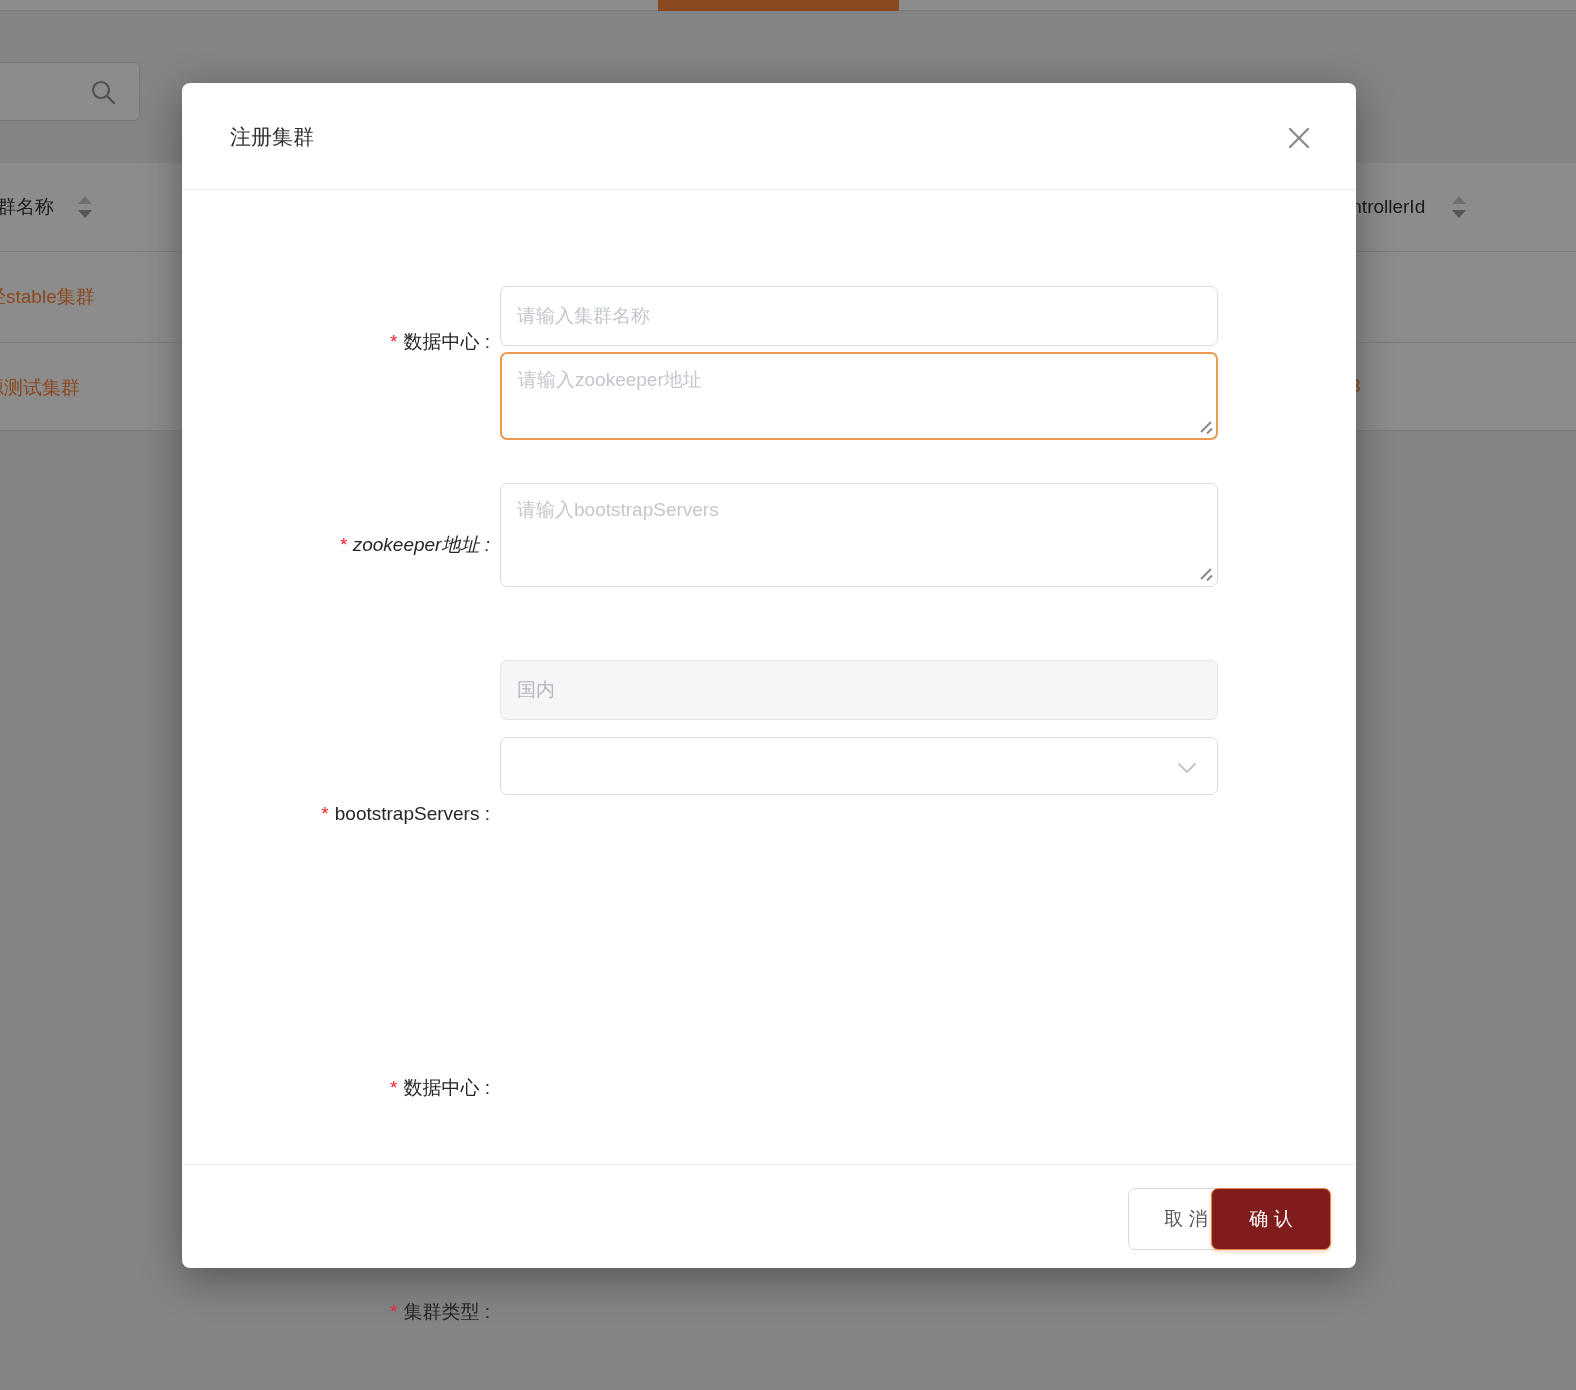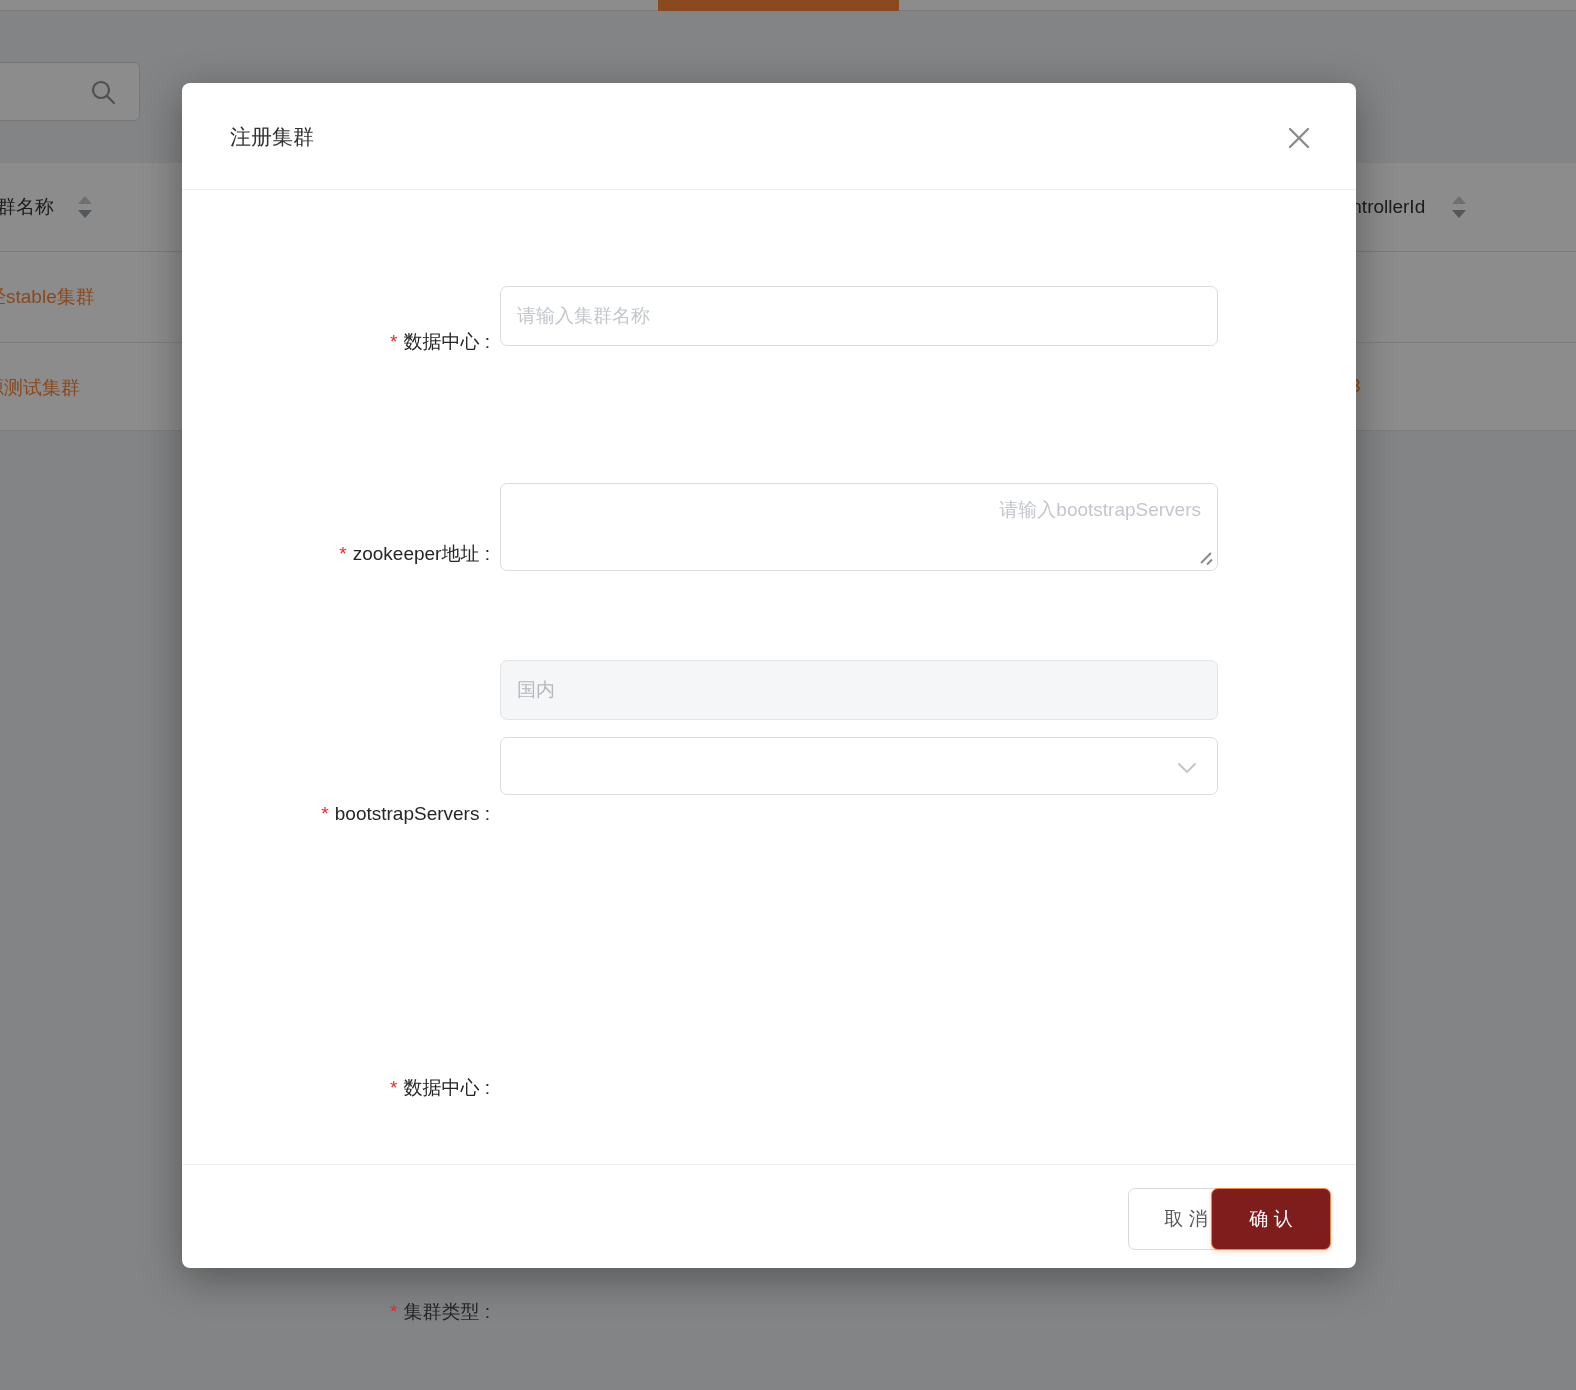--- a/index.html
+++ b/index.html
@@ -120,22 +120,22 @@
   .grip::after  { width: 7px;  right: -1px; bottom: 2px; }
 
   .ctl-select {
     position: relative; width: 100%; height: 58px;
     border: 1px solid #dcdcdc; border-radius: 7px; background: #fff; cursor: pointer;
   }
   .ctl-select svg { position: absolute; right: 18px; top: 18px; }
 
   
   .f1 { top: 61px; }  .f1 .field-label { top: 78px; }  .f1 .control { height: 60px; }
-  .f2 { top: 162px; } .f2 .field-label { top: 189px; } .f2 .control textarea { height: 88px; }
-  .f3 { top: 293px; } .f3 .field-label { top: 318px; } .f3 .control textarea { height: 88px; text-align: right; }
+  .f2 { top: 162px; } .f2 .field-label { top: 180px; font-style: italic; } .f2 .control textarea { height: 88px; }
+  .f3 { top: 293px; } .f3 .field-label { top: 318px; } .f3 .control textarea { height: 104px; }
   .f4 { top: 435px; } .f4 .field-label { top: 450px; }
   .f5 { top: 547px; } .f5 .field-label { top: 562px; }
   .f6 { top: 648px; } .f6 .control textarea { height: 232px; }
 
   .modal-footer {
     position: absolute; left: 0; top: 1081px; width: 100%; height: 104px;
     border-top: 1px solid #efefef;
   }
   .btn {
     position: absolute; top: 23px; height: 62px; border-radius: 7px;
@@ -215,20 +215,24 @@
         </div>
         <div class="control">
           <input class="ctl-input" type="text" placeholder="请输入集群名称" style="">
         </div>
       </div>
 
       <div class="field f2">
         <div class="field-label">
           <span class="req-mark">*</span><span>zookeeper地址 :</span>
         </div>
+        <div class="control ta-wrap">
+          <textarea class="ctl-textarea focused" placeholder="请输入zookeeper地址" style=""></textarea>
+          <span class="grip"></span>
+        </div>
       </div>
 
       <div class="field f3">
         <div class="field-label">
           <span class="req-mark">*</span><span>bootstrapServers :</span>
         </div>
         <div class="control ta-wrap">
           <textarea class="ctl-textarea" placeholder="请输入bootstrapServers" style=""></textarea>
           <span class="grip"></span>
         </div>

